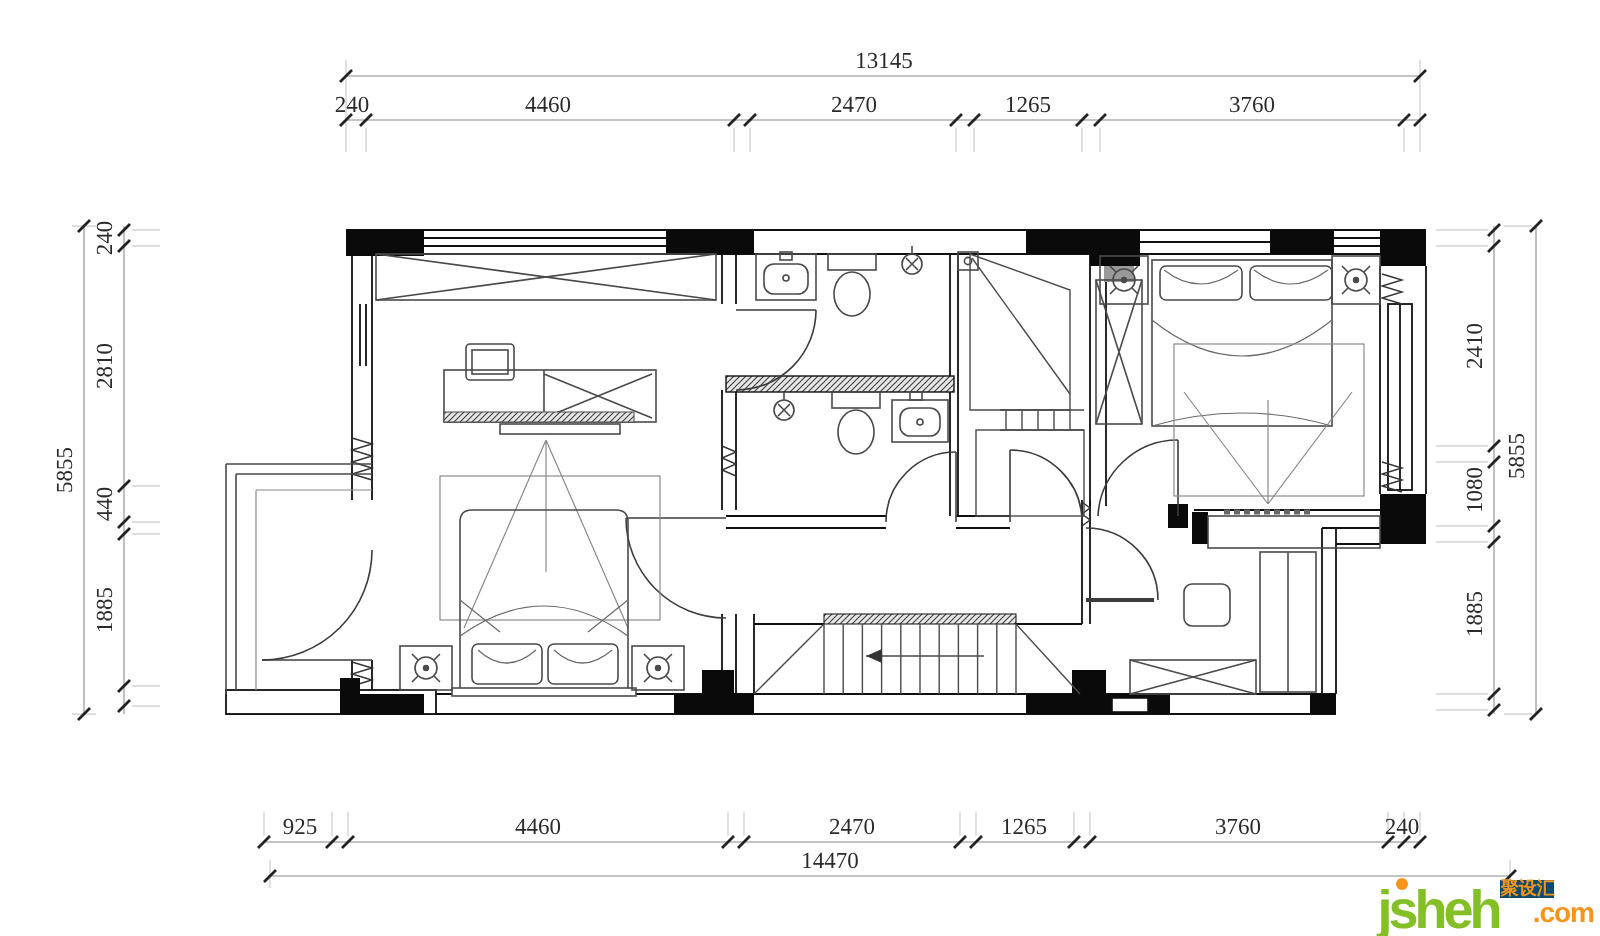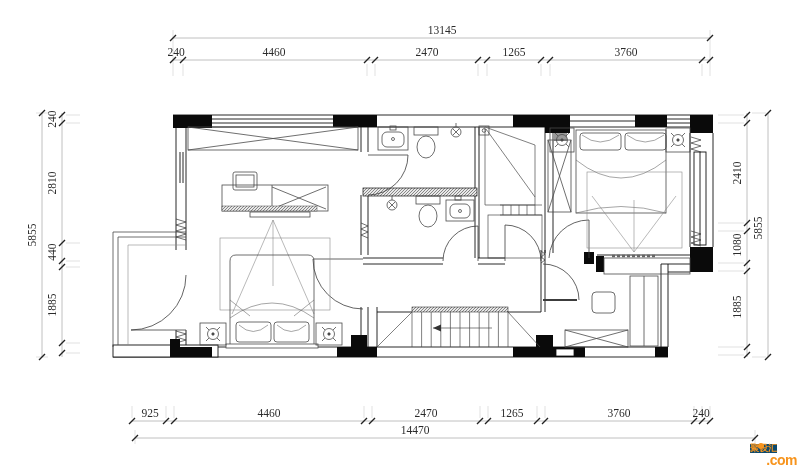--- a/index.html
+++ b/index.html
@@ -317,18 +317,19 @@
 
   <g stroke="#4a4a4a" stroke-width="0.8" fill="none">
     <path d="M113,232 V347 M118,237 V345 M113,232 H186 M118,237 H186"></path>
     <path d="M128,245 V345 M128,245 H186" stroke="#8a8a8a" stroke-width="0.6"></path>
   </g>
 </svg>
 
 
 <div class="wm">
   <span class="wm-dot"></span>
+  <span class="wm-name">jsheh</span>
   <span class="wm-right">
     <span class="wm-cjk">聚设汇</span>
     <span class="wm-tld">.com</span>
   </span>
 </div>
 </div>
 
 </body></html>

